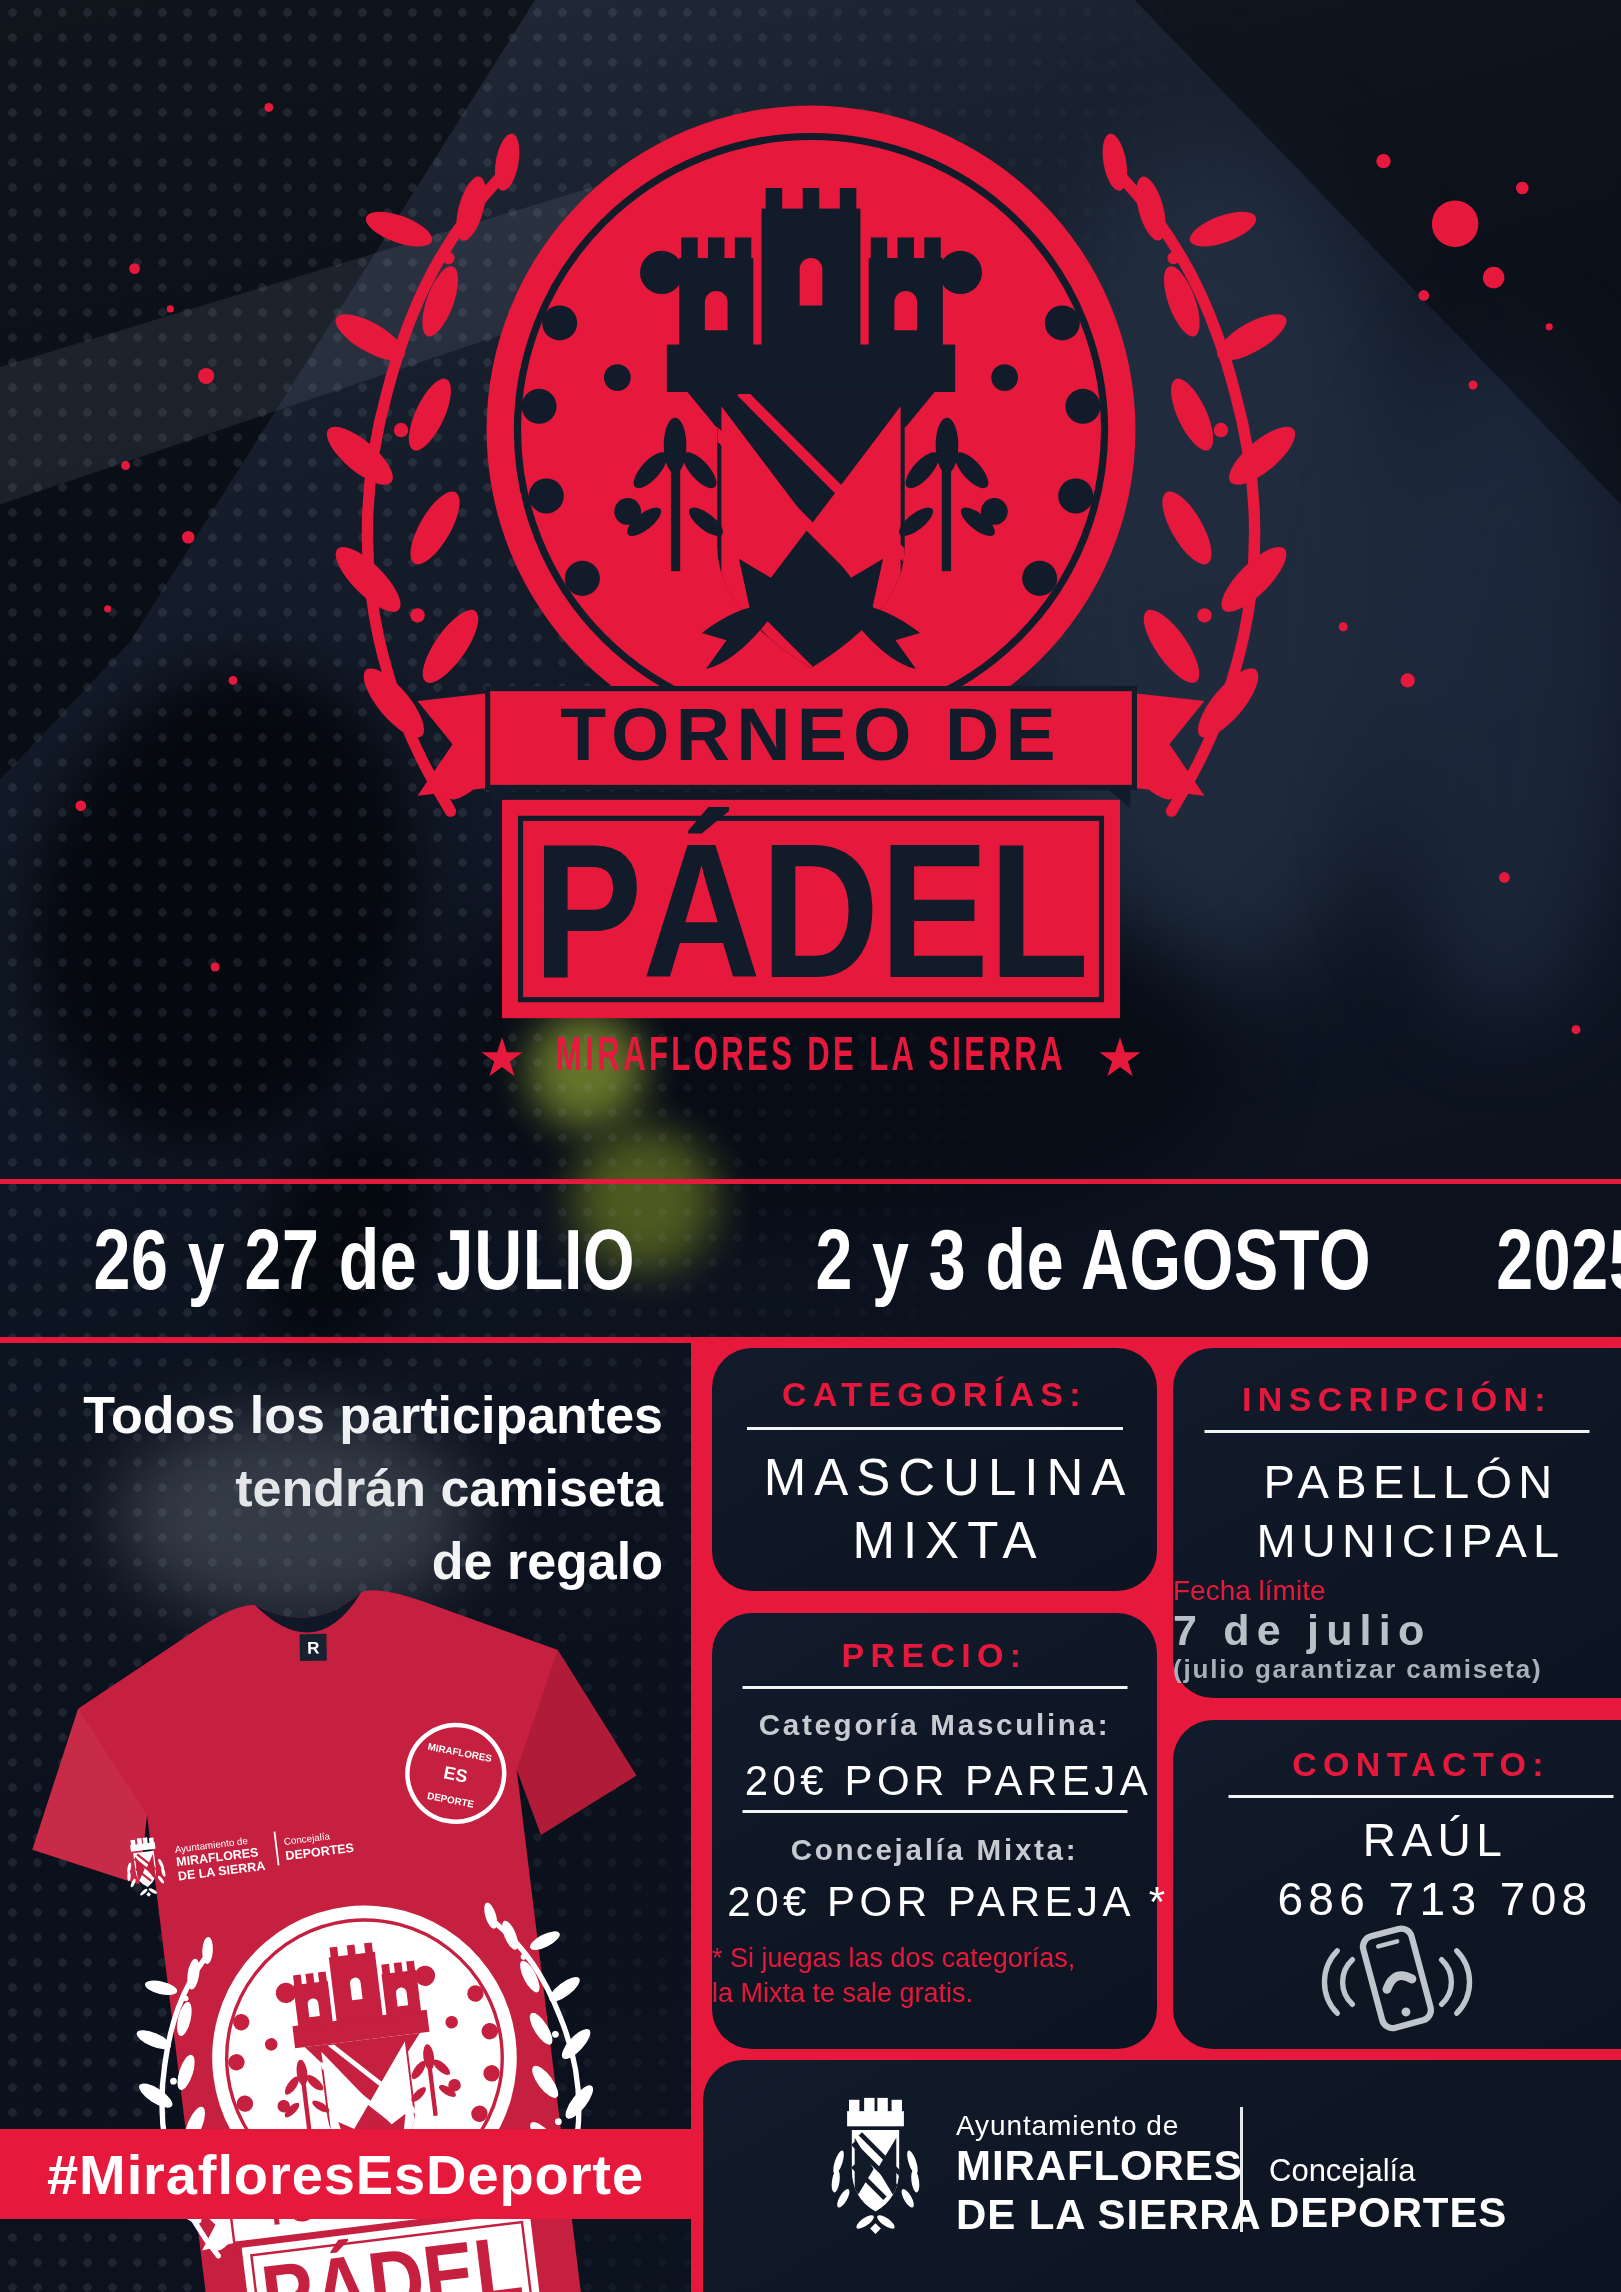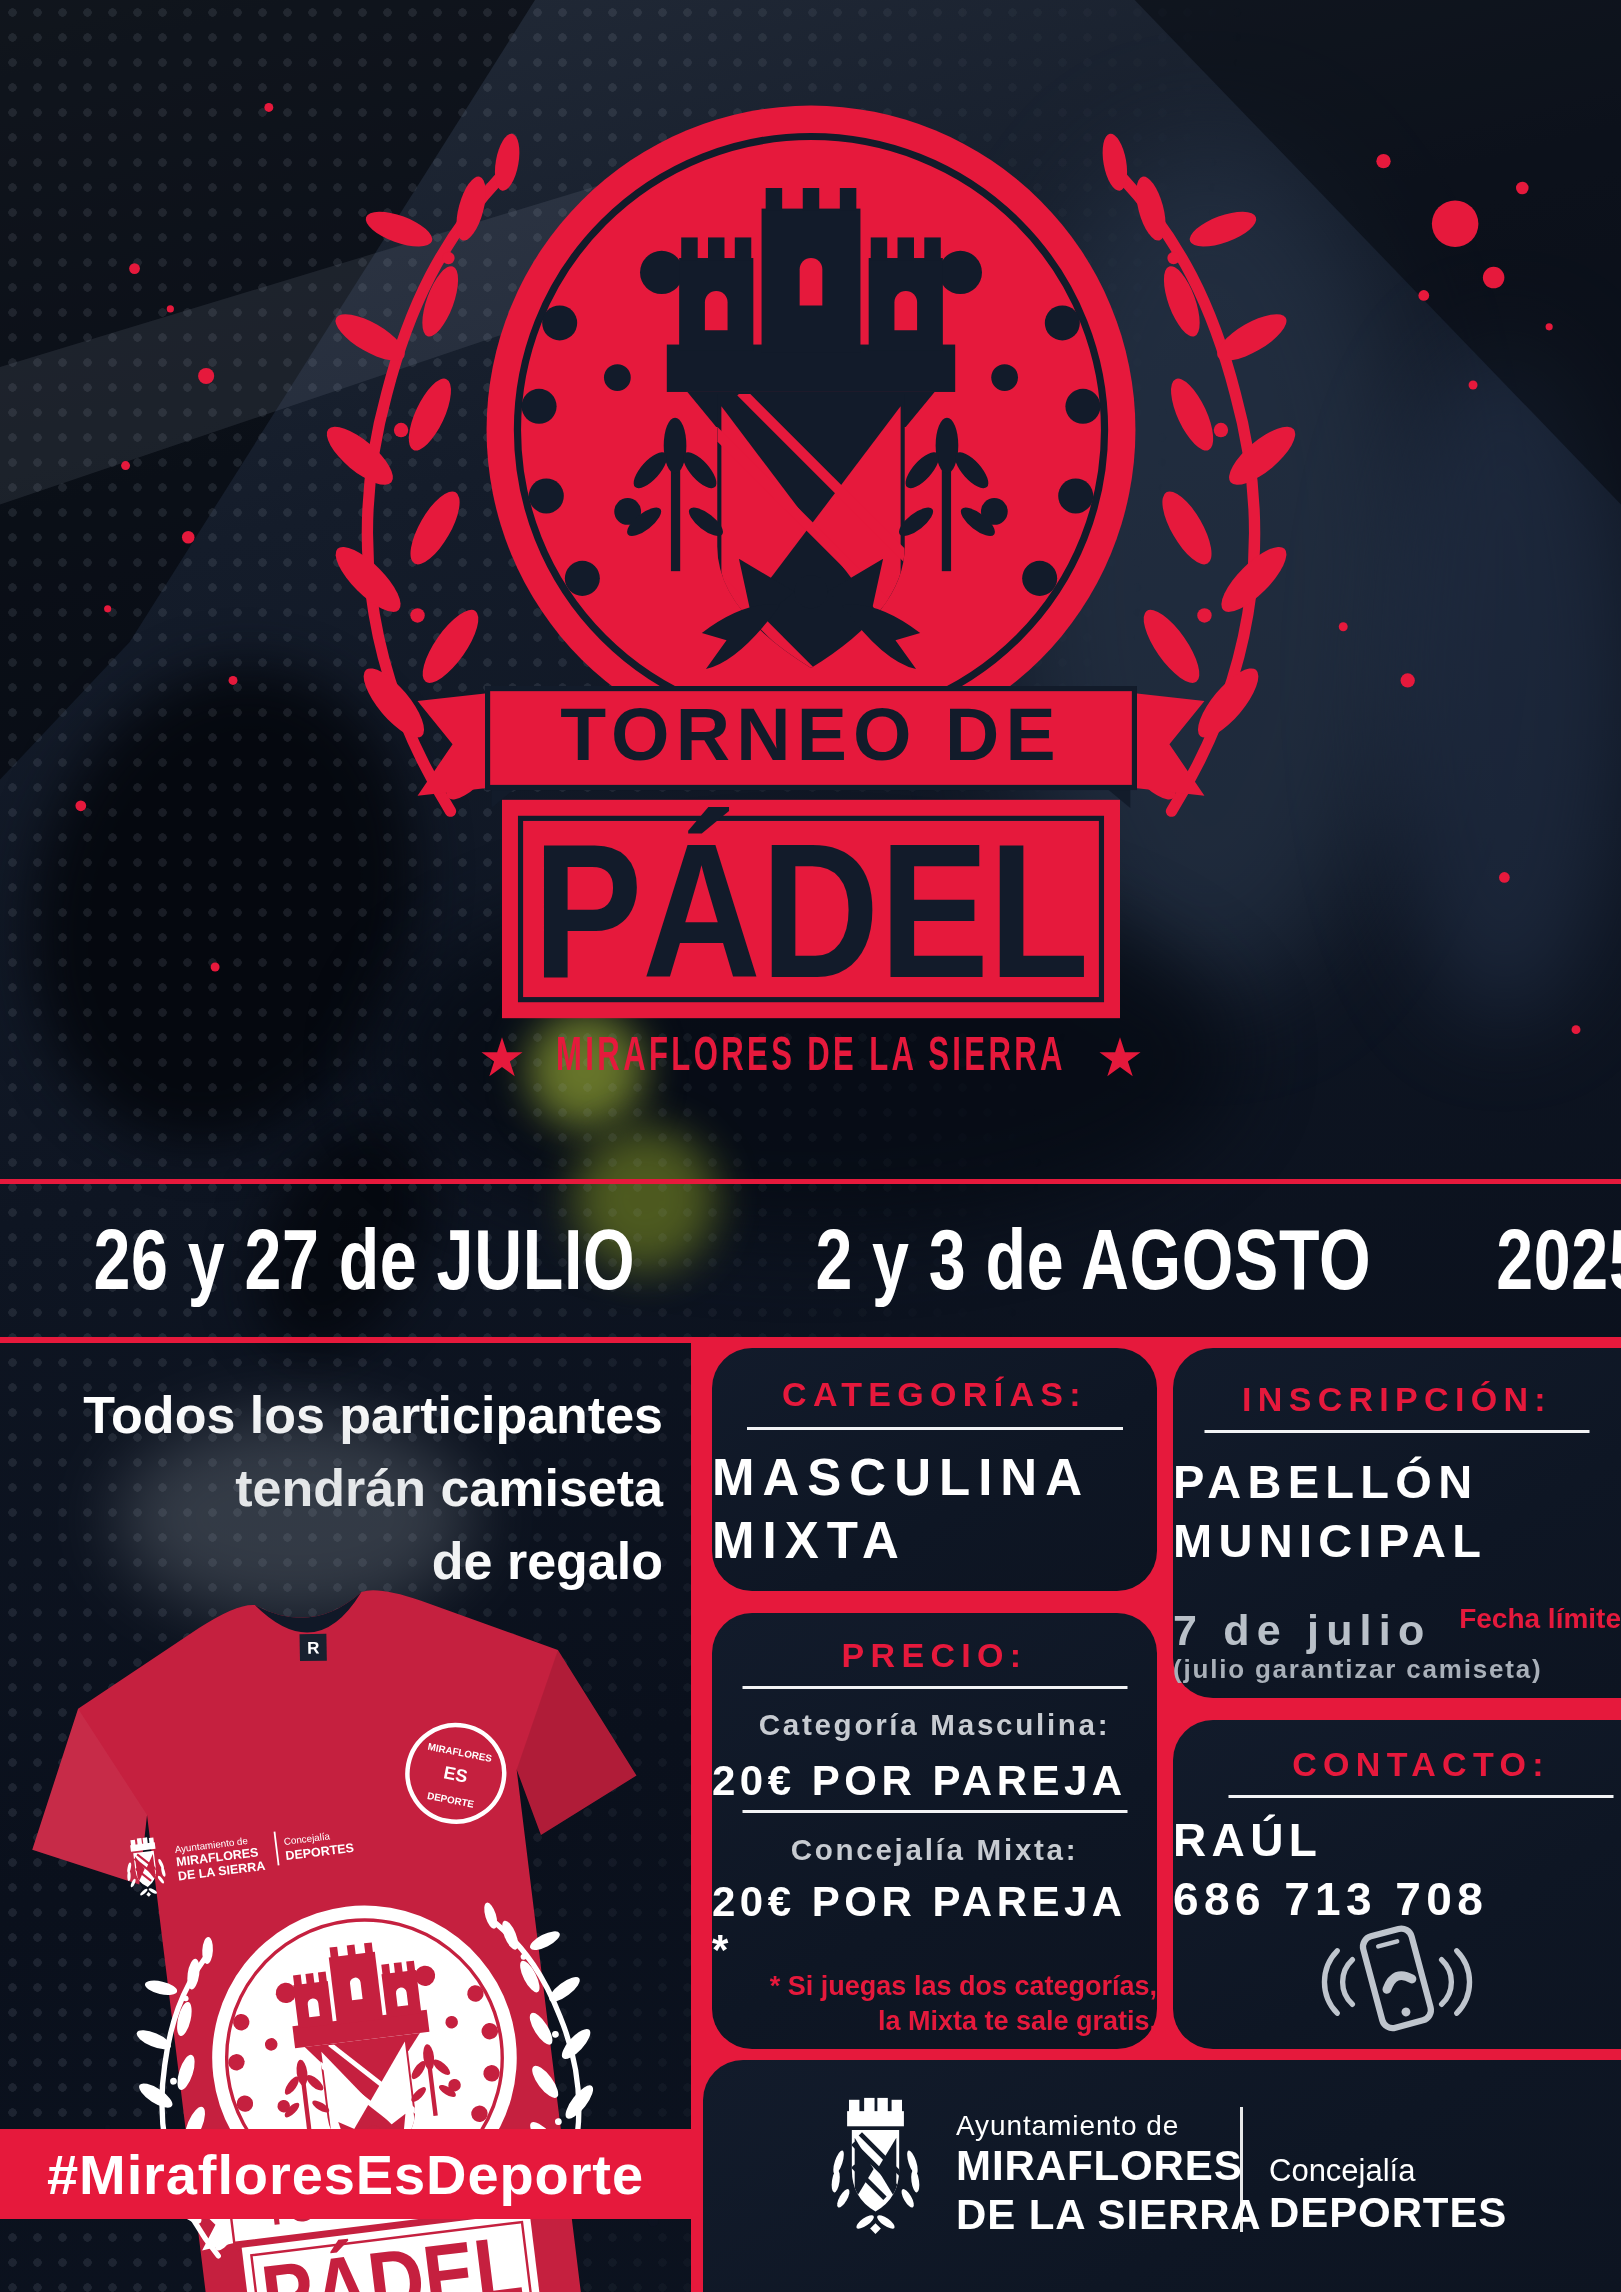--- a/index.html
+++ b/index.html
@@ -23,24 +23,24 @@
   
   .redline{position:absolute;left:0;width:1621px;background:#e6193c;}
   .datebar{position:absolute;left:0;top:1193px;width:1621px;height:134px;display:flex;align-items:center;justify-content:center;padding-left:32px;}
   .date-item{display:inline-block;transform:scaleX(.78);color:#fff;font-weight:700;font-size:85px;letter-spacing:0.9px;white-space:nowrap;}
   .vdiv{width:2.7px;height:86px;background:rgba(255,255,255,.9);margin:0 12.5px;}
   
   .red-section{position:absolute;left:691px;top:1337px;width:930px;height:956px;background:#e6193c;}
   .panel{position:absolute;background:linear-gradient(150deg,#121b2b 0%,#0e1624 60%,#0d1421 100%);}
   .panel-heading{position:absolute;left:0;width:100%;text-align:center;color:#e6193c;font-weight:800;font-size:34px;letter-spacing:6.3px;}
   .rule{position:absolute;left:50%;transform:translateX(-50%);height:2.7px;background:#f2f3f5;}
-  .big-white{position:absolute;left:0;width:100%;color:#fff;font-weight:700;letter-spacing:8px;}
+  .big-white{position:absolute;left:0;width:100%;text-align:center;color:#fff;font-weight:400;letter-spacing:8px;padding-left:14px;}
   .sub-gray{position:absolute;left:0;width:100%;text-align:center;color:#c7cbd1;font-weight:700;letter-spacing:2.7px;}
   .dim-gray{position:absolute;left:0;width:100%;color:#a9b0b9;font-weight:700;}
-  .red-note{position:absolute;left:0;width:100%;text-align:right;color:#e6193c;font-weight:700;margin-top:28px;}
+  .red-note{position:absolute;left:0;width:100%;text-align:left;color:#e6193c;font-weight:400;}
   
   .promo{position:absolute;left:36px;top:1379px;width:627px;text-align:right;color:#fff;font-weight:700;font-size:52px;line-height:73px;}
   .hash-band{position:absolute;left:0;top:2129px;width:691px;height:90px;background:#e6193c;display:flex;align-items:center;justify-content:center;}
   .hash-band span{color:#fff;font-weight:800;font-size:56px;letter-spacing:0.9px;}
   
   .footer-org-pre{position:absolute;color:#fff;font-weight:400;font-size:28px;letter-spacing:0.9px;}
   .footer-name{position:absolute;color:#fff;font-weight:800;font-size:42px;letter-spacing:0.9px;}
   .footer-dept-pre{position:absolute;color:#fff;font-weight:400;font-size:31px;}
   svg text{font-family:"Liberation Sans","DejaVu Sans",sans-serif;}
 </style>

